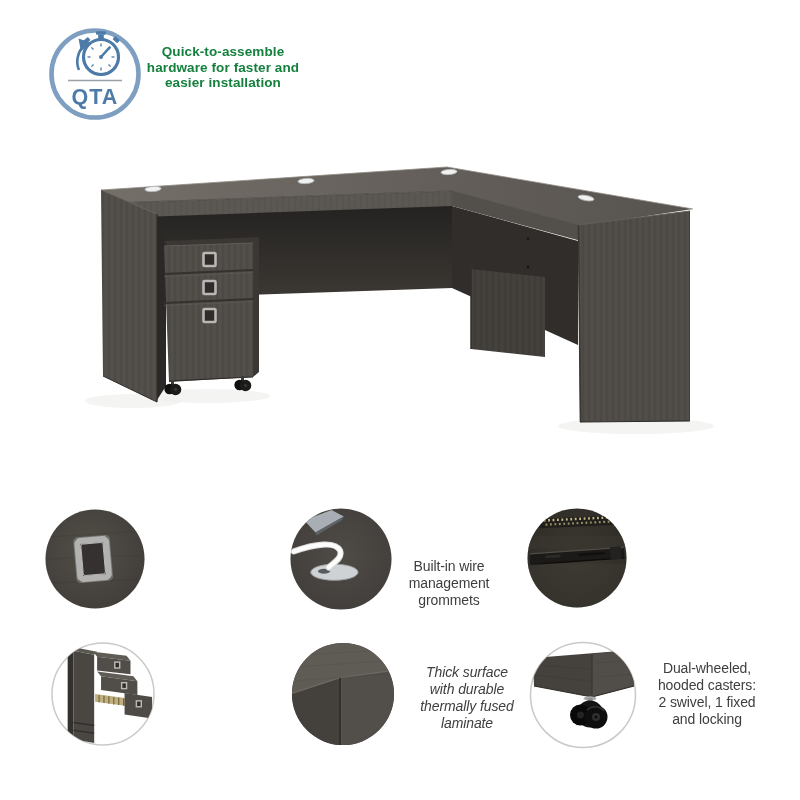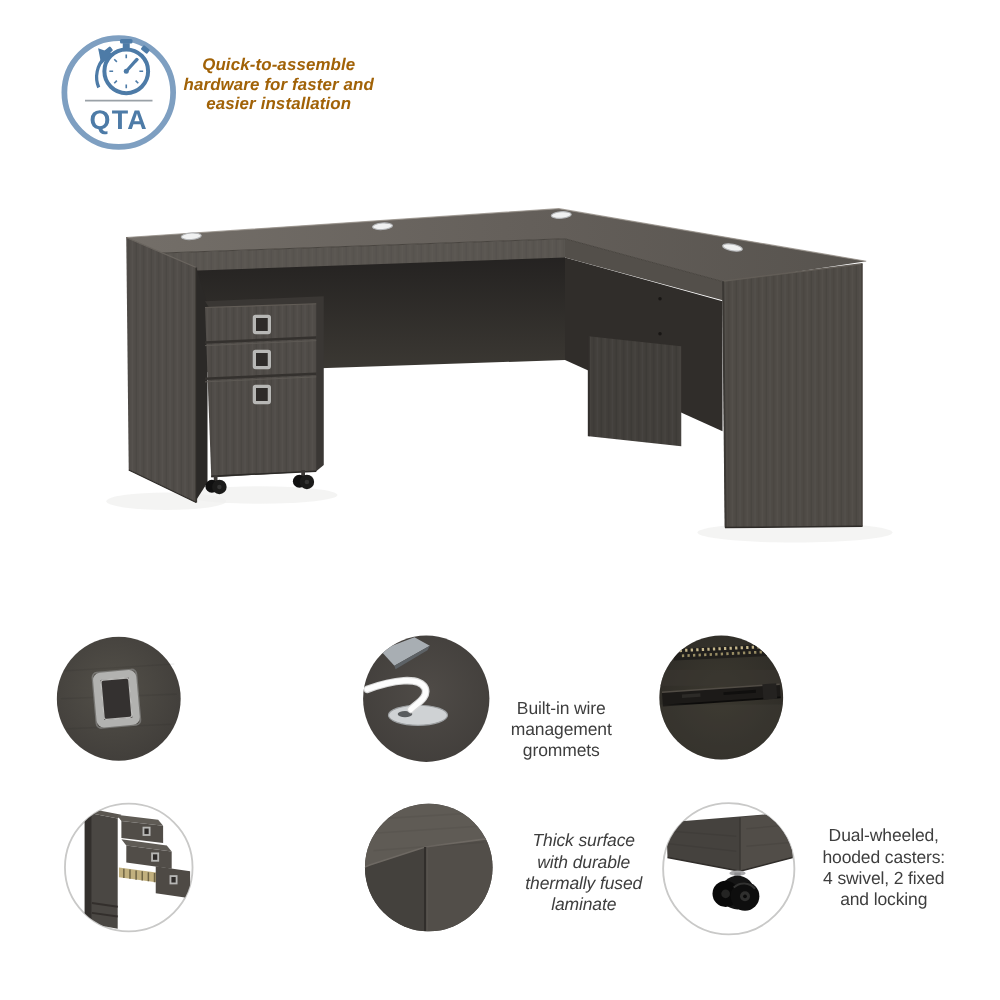--- a/index.html
+++ b/index.html
@@ -1,21 +1,21 @@
 <!DOCTYPE html>
 <html><head>
 <meta charset="utf-8">
 <style>
   html,body{margin:0;padding:0;background:#fff;}
   .page{position:relative;width:800px;height:800px;background:#ffffff;overflow:hidden;
         font-family:"Liberation Sans", sans-serif;}
   .abs{position:absolute;}
   .qta-desc{left:138px;top:44px;width:170px;text-align:center;
-            font-size:13.5px;line-height:15.5px;font-weight:700;color:#a16207;
-            white-space:pre-line;letter-spacing:.1px;font-style:italic;}
+            font-size:13.5px;line-height:15.5px;font-weight:700;color:#15803d;
+            white-space:pre-line;letter-spacing:.1px;}
   .feature-label{text-align:center;font-size:14px;line-height:17px;color:#3e3e3e;
                  white-space:pre-line;letter-spacing:-.1px;}
   svg{display:block;}
 </style>
 </head>
 <body>
 
 <div class="page">
 
   <svg class="abs" style="left:45px;top:25px;" width="100" height="100" viewBox="0 0 100 100">
@@ -321,16 +321,16 @@
       <circle cx="51.5" cy="74" r="10.5" fill="#090909"></circle>
       <circle cx="51.5" cy="74" r="3.5" fill="#242423"></circle>
       <circle cx="67" cy="76" r="11.5" fill="#0e0e0e"></circle>
       <path d="M58,69 A11.5,11.5 0 0 1 75,70" fill="none" stroke="#323231" stroke-width="1.6"></path>
       <circle cx="67" cy="76" r="4" fill="#2f2f2e"></circle>
       <circle cx="67" cy="76" r="1.5" fill="#0a0a0a"></circle>
     </g>
   </svg>
   <div class="abs feature-label" style="left:638px;top:660px;width:138px;">Dual-wheeled,
 hooded casters:
-4 swivel, 2 fixed
+2 swivel, 1 fixed
 and locking</div>
 
 </div>
 
 </body></html>

